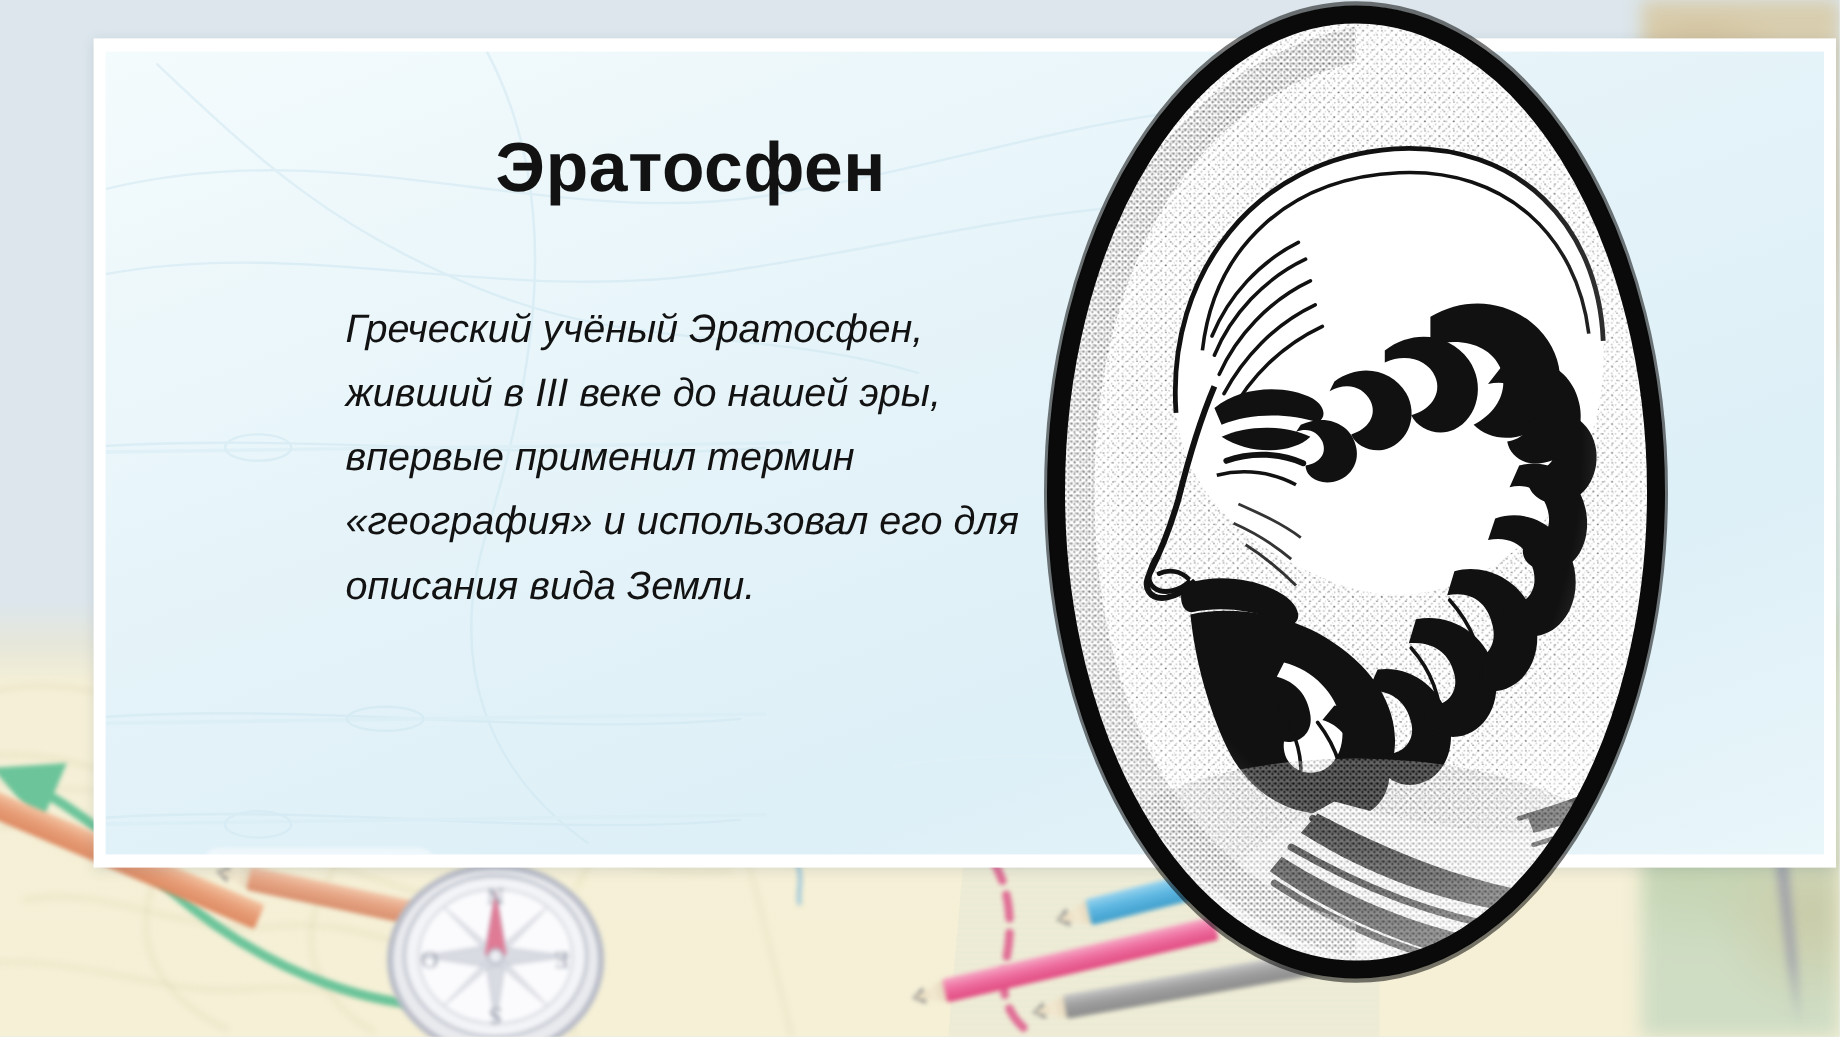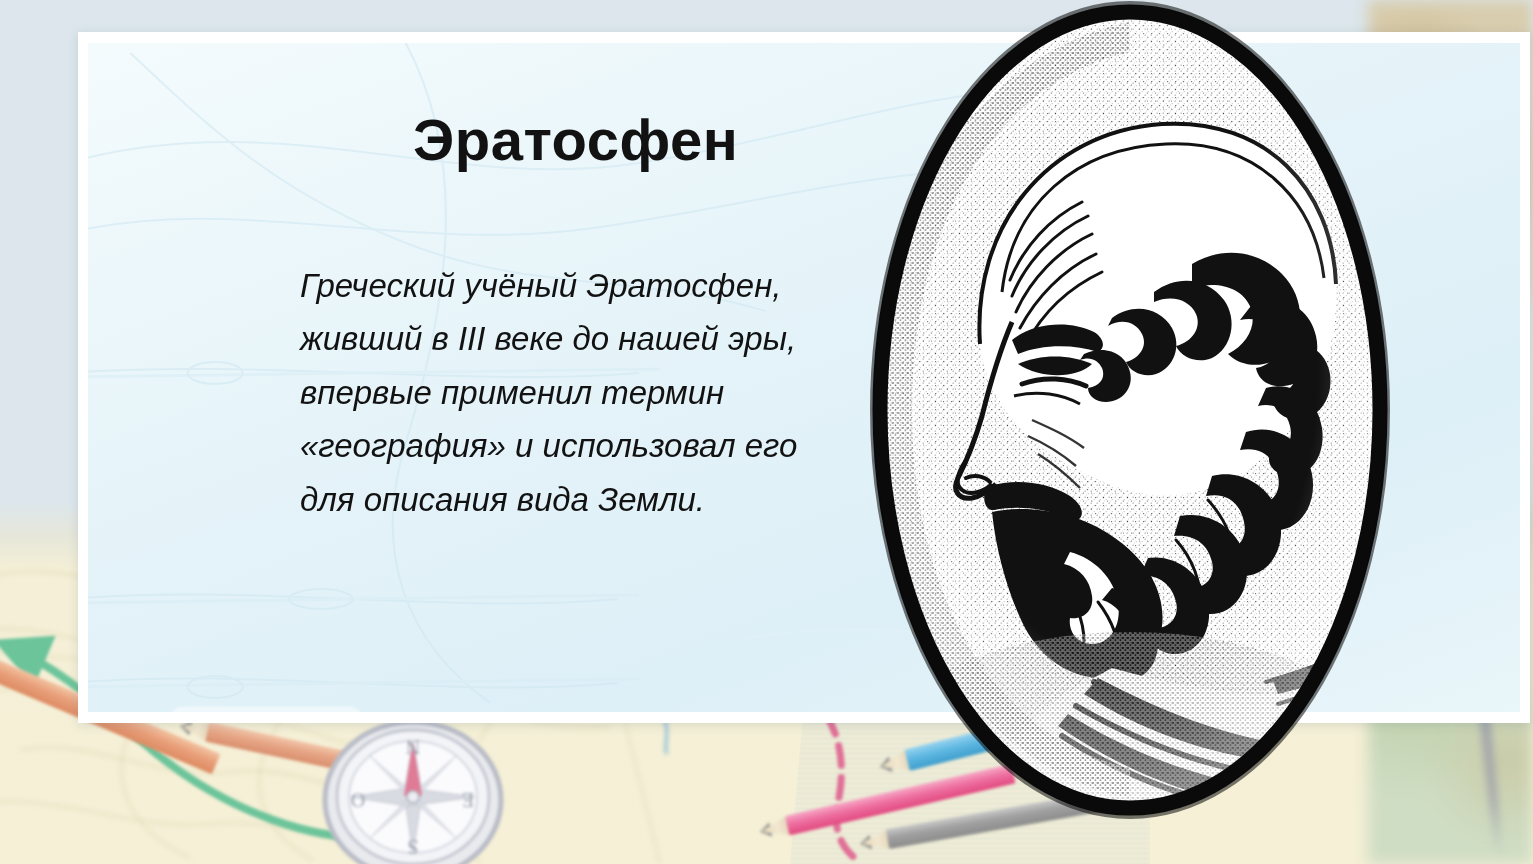--- a/index.html
+++ b/index.html
@@ -138,21 +138,21 @@
     font-weight:bold;
     color:#121212;
     letter-spacing:.5px;
     line-height:1.05;
     white-space:nowrap;
   }
   #body-block{
     position:absolute;left:210px;top:215px;width:570px;
   }
   #body-text{
-    margin:12px;
+    margin:0;
     font-size:33px;
     font-style:italic;
     font-weight:500;
     color:#121212;
     line-height:1.62;
   }
 
   
   #portrait{
     position:absolute;left:862px;top:-8px;width:560px;height:838px;

